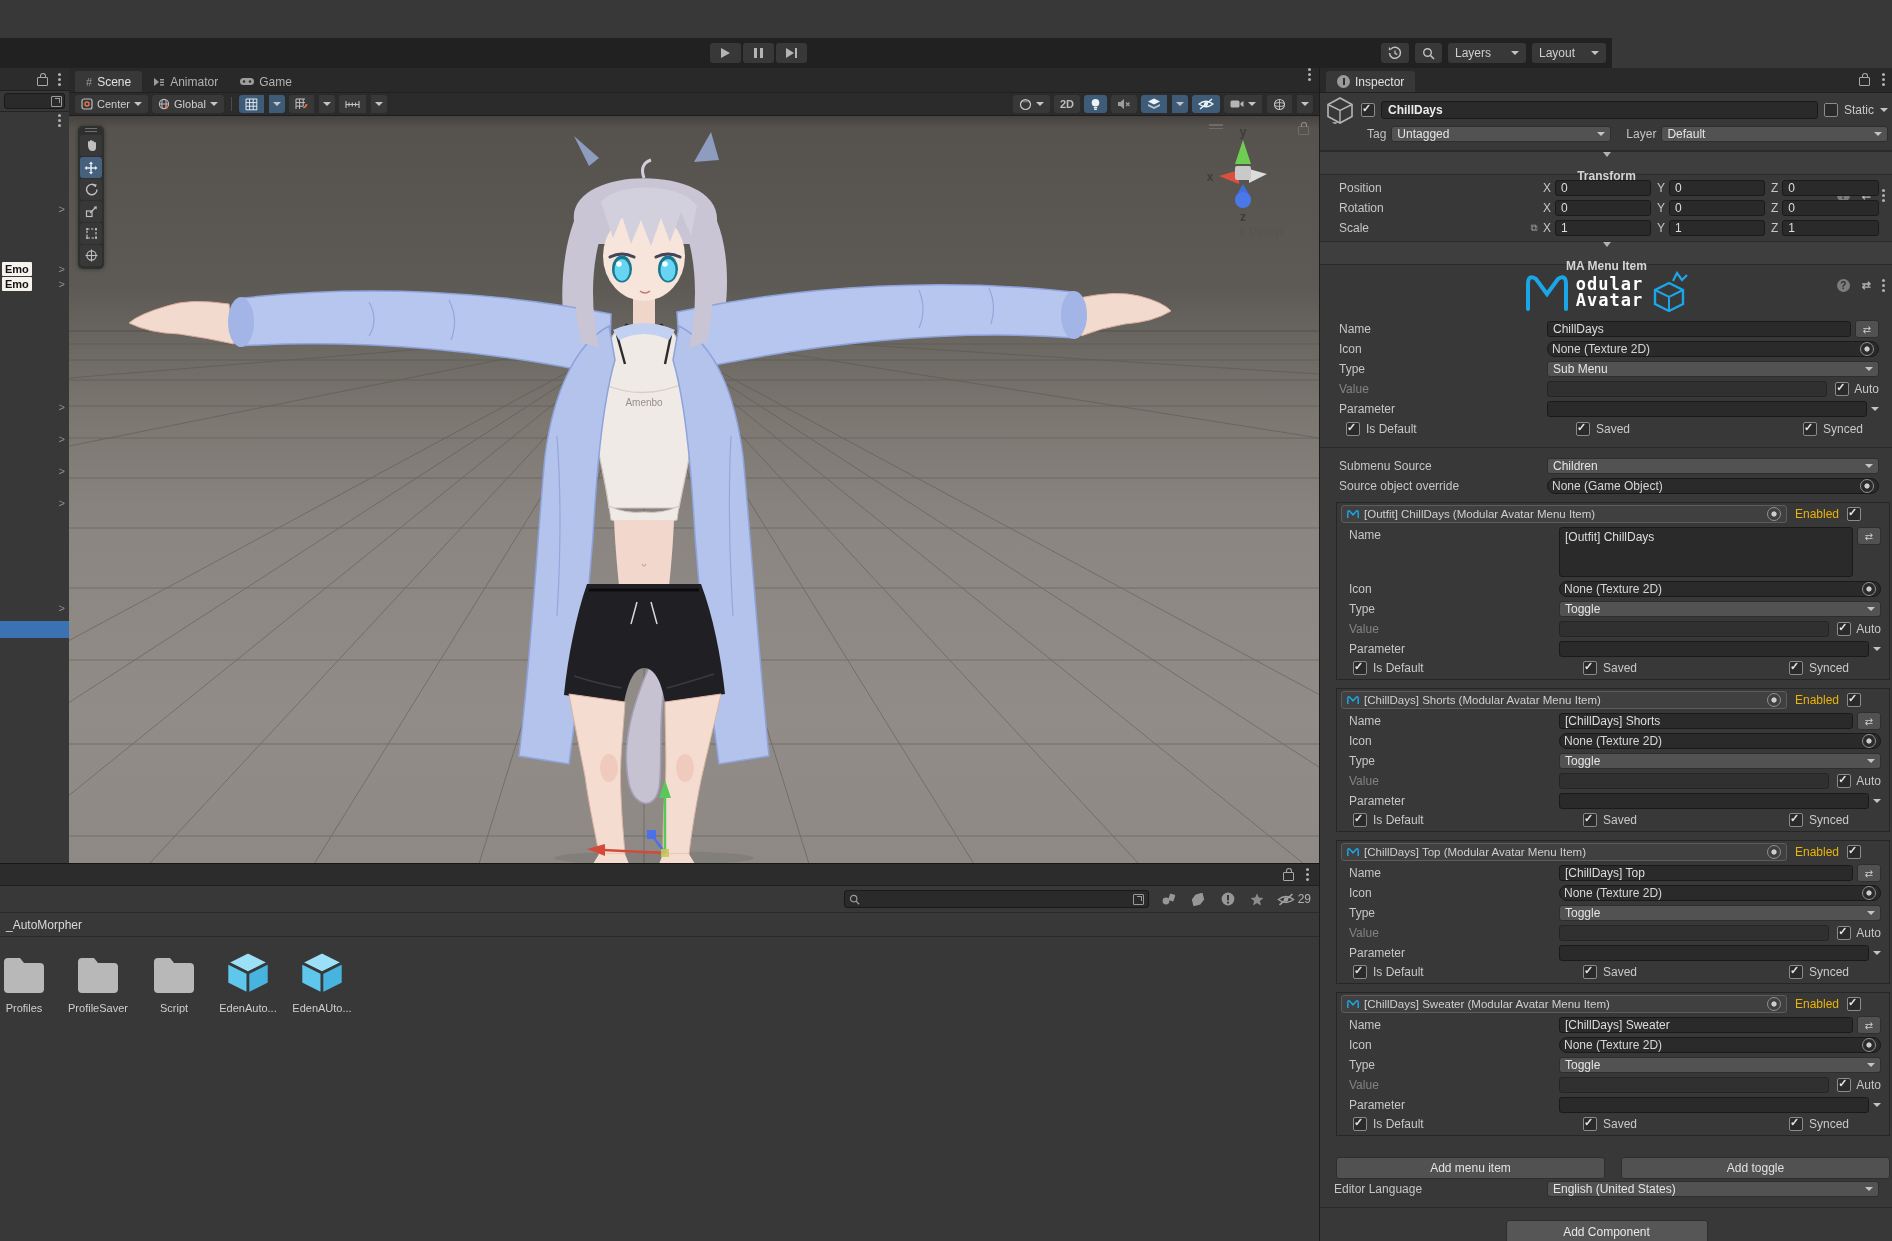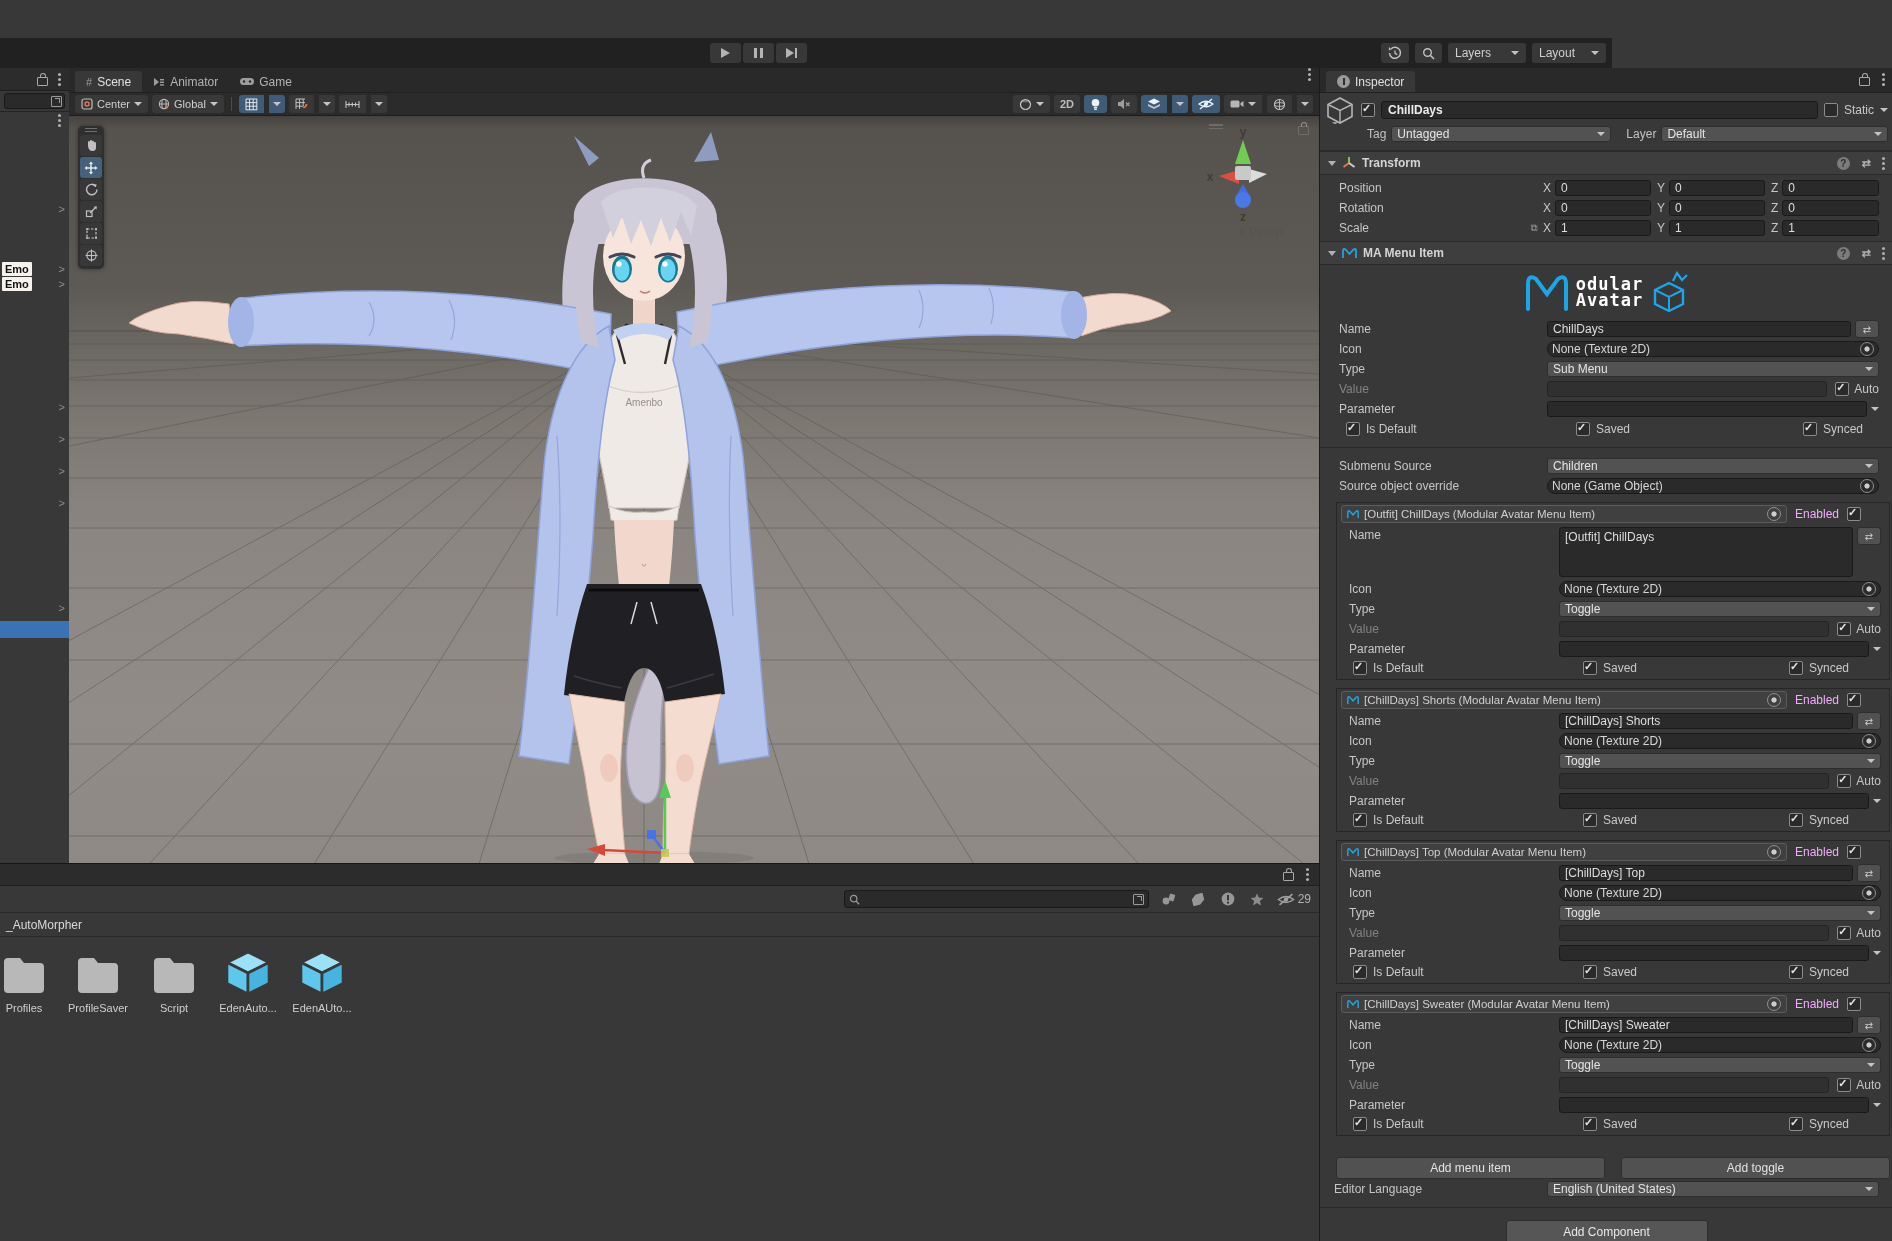--- a/index.html
+++ b/index.html
@@ -100,21 +100,21 @@
       display:flex;align-items:center;padding:0 5px;min-width:0;white-space:nowrap;}
   .obj{flex:1;height:14px;background:#2a2a2a;border:1px solid #1a1a1a;border-radius:8px;color:#d6d6d6;
        display:flex;align-items:center;padding:0 4px;min-width:0;white-space:nowrap;}
   .minibtn{width:22px;height:16px;background:#515151;border:1px solid #2e2e2e;border-radius:3px;flex:none;
            display:flex;align-items:center;justify-content:center;color:#cfcfcf;font-size:10px;}
   .auto{display:flex;align-items:center;gap:5px;flex:none;margin-left:4px;color:#c6c6c6;}
   .cbrow{display:flex;align-items:center;height:20px;padding:0 30px 0 26px;}
   .cbitem{display:flex;align-items:center;gap:6px;}
   .cbitem.c1{width:230px;flex:none;} .cbitem.c2{flex:1;} .cbitem.c3{flex:none;}
   .chead{height:22px;background:#3e3e3e;border-top:1px solid #2b2b2b;border-bottom:1px solid #2b2b2b;
-         display:flex;align-items:center;padding:0 8px;gap:6px;font-weight:bold;color:#d4d4d4;}
+         display:flex;align-items:center;padding:0 8px;gap:6px;font-weight:bold;color:#d4d4d4;flex-direction:column;}
   .fold{width:0;height:0;border-left:4px solid transparent;border-right:4px solid transparent;border-top:5px solid #b2b2b2;flex:none;}
   .chead .cright{margin-left:auto;display:flex;gap:12px;align-items:center;}
   .qmark{width:13px;height:13px;border-radius:50%;background:#7c7c7c;color:#2e2e2e;font-size:10px;font-weight:bold;
          display:flex;align-items:center;justify-content:center;}
   .presets{color:#b0b0b0;font-size:11px;letter-spacing:-1px;}
   .gohead{padding:5px 5px 6px 5px;border-bottom:1px solid #2b2b2b;}
   .gorow1{display:flex;align-items:center;gap:6px;height:24px;}
   .goname{flex:1;height:16px;background:#2a2a2a;border:1px solid #1a1a1a;border-radius:3px;color:#ececec;
           display:flex;align-items:center;padding:0 6px;font-weight:bold;}
   .gorow2{display:flex;align-items:center;gap:5px;height:20px;padding-left:42px;margin-top:2px;}
@@ -126,21 +126,21 @@
   .axis:last-child{margin-right:0;}
   .axis .al{color:#c6c6c6;flex:none;}
   .malogo{display:flex;align-items:center;justify-content:center;gap:6px;height:46px;margin:4px 0;}
   .malogo .mtxt{color:#fdfdfd;font-weight:bold;font-size:17px;line-height:16px;letter-spacing:1px;font-family:"DejaVu Sans Mono",monospace;}
   .mgroup{margin:0 3px 8px 16px;border:1px solid #262626;background:#383838;}
   .mgroup .irow{padding:0 8px 0 12px;} .mgroup .irow .lbl{width:206px;}
   .mgroup .cbrow{padding:0 40px 0 16px;height:18px;margin-bottom:2px;}
   .ghead{display:flex;align-items:center;height:22px;padding:0 28px 0 4px;gap:8px;}
   .gobj{flex:1;height:16px;background:#404040;border:1px solid #5c5c5c;border-radius:3px;display:flex;
         align-items:center;gap:5px;padding:0 5px;color:#cfcfcf;font-size:11.5px;white-space:nowrap;overflow:hidden;}
-  .enlab{color:#f0abfc;flex:none;}
+  .enlab{color:#eab308;flex:none;}
   .btnrow{display:flex;gap:16px;margin:21px 3px 0 16px;text-align:center;}
   .ubtn{flex:1;height:20px;background:#515151;border:1px solid #2e2e2e;border-radius:3px;color:#e2e2e2;
         display:flex;align-items:center;justify-content:center;}
   .divider{height:1px;background:#2a2a2a;margin:8px 0;}
   .addcomp{width:200px;height:22px;margin:12px auto 0;background:#565656;border:1px solid #2d2d2d;border-radius:3px;
            color:#e8e8e8;display:flex;align-items:center;justify-content:center;}
   .infoicon{width:13px;height:13px;border-radius:50%;background:#9a9a9a;position:relative;flex:none;}
   .infoicon::after{content:"";position:absolute;left:5.5px;top:3px;width:2px;height:7px;background:#2e2e2e;}
   
   .project{position:absolute;left:0;top:863px;width:1319px;height:378px;background:#383838;border-top:1px solid #161616;border-right:1px solid #1c1c1c;}

